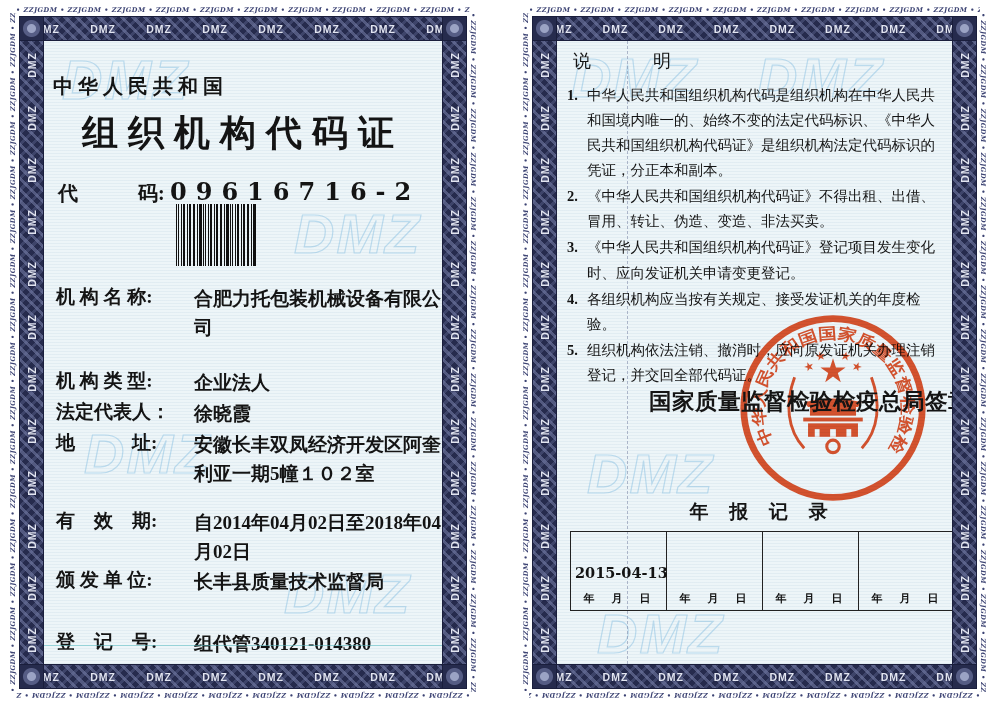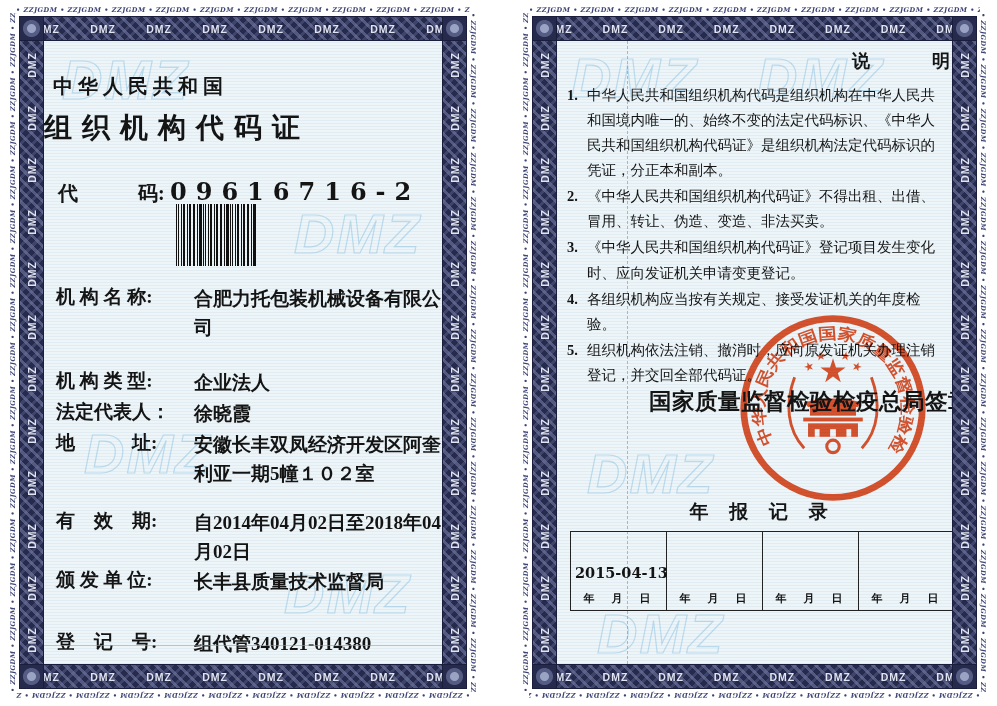--- a/index.html
+++ b/index.html
@@ -44,43 +44,43 @@
   .inner::after { content:""; position:absolute; inset:0; pointer-events:none;
     background:repeating-linear-gradient(0deg, rgba(140,175,200,.12) 0 1px, rgba(0,0,0,0) 1px 3px); }
 
   .wm { position:absolute; font-family:"Liberation Sans", sans-serif; font-weight:bold; font-style:italic;
     font-size:56px; letter-spacing:2px; color:rgba(185,218,238,.0);
     -webkit-text-stroke:1.2px rgba(170,210,234,.75); color:transparent; z-index:0; }
 
   
   .title1 { position:absolute; left:0; right:0; top:32px; text-align:left;
     font-family:"Liberation Sans", sans-serif; font-weight:bold; font-size:20px; letter-spacing:5px; z-index:1;margin-left:9px; }
-  .title2 { position:absolute; left:0; right:0; top:68px; text-align:left;
-    font-family:Liberation Sans, sans-serif; font-weight:bold; font-size:28px; letter-spacing:10px; z-index:1; }
+  .title2 { position:absolute; left:0; right:0; top:68px; text-align:center;
+    font-family:Liberation Sans, sans-serif; font-weight:bold; font-size:36px; letter-spacing:10px; z-index:1; }
 
   .code-row { position:absolute; left:14px; top:136px; display:flex; align-items:baseline; z-index:1; }
   .code-label { font-size:20px; font-weight:bold; width:112px; }
   .code-value { font-size:24px; font-weight:bold; letter-spacing:9px; font-family:"DejaVu Serif", serif; }
 
   .barcode { position:absolute; left:132px; top:163px; width:168px; height:62px;
     display:flex; align-items:stretch; z-index:1; }
   .barcode i { display:block; background:#101010; height:100%; }
 
   .field { position:absolute; left:12px; display:flex; z-index:1; }
   .field .lab { min-width:138px; font-size:19px; font-weight:bold; white-space:nowrap; }
   .field .val { width:252px; font-size:19px; font-weight:bold; line-height:1.55; }
   .f0 { top:243px; } .f1 { top:327px; } .f2 { top:358px; } .f3 { top:389px; }
   .f4 { top:467px; } .f5 { top:526px; } .f6 { top:588px; }
 
   .cyan-line { position:absolute; left:0; right:0; top:604px; height:1px;
     background:rgba(90,190,195,.55); z-index:1; }
 
   
-  .notes-title { position:absolute; left:0; right:0; top:8px; text-align:right;
-    font-size:18px; font-weight:bold; letter-spacing:2px; z-index:1;padding-left:16px; }
+  .notes-title { position:absolute; left:0; right:0; top:8px; text-align:left;
+    font-size:18px; font-weight:normal; letter-spacing:2px; z-index:1;padding-left:16px; }
   .notes { position:absolute; left:10px; top:42px; width:382px; z-index:1; }
   .note { display:flex; font-size:14.5px; line-height:1.73; margin-bottom:1px; }
   .note .n { width:20px; flex:0 0 20px; font-weight:bold; }
   .note .t { flex:1; }
 
   .fold-line { position:absolute; left:70px; top:0; bottom:0; width:0;
     border-left:1px dashed rgba(130,140,170,.6); z-index:1; }
 
   .country { position:absolute; left:4px; top:322px; width:88px; text-align:justify; z-index:2;
     font-size:21px; font-weight:bold; line-height:1.45; }

